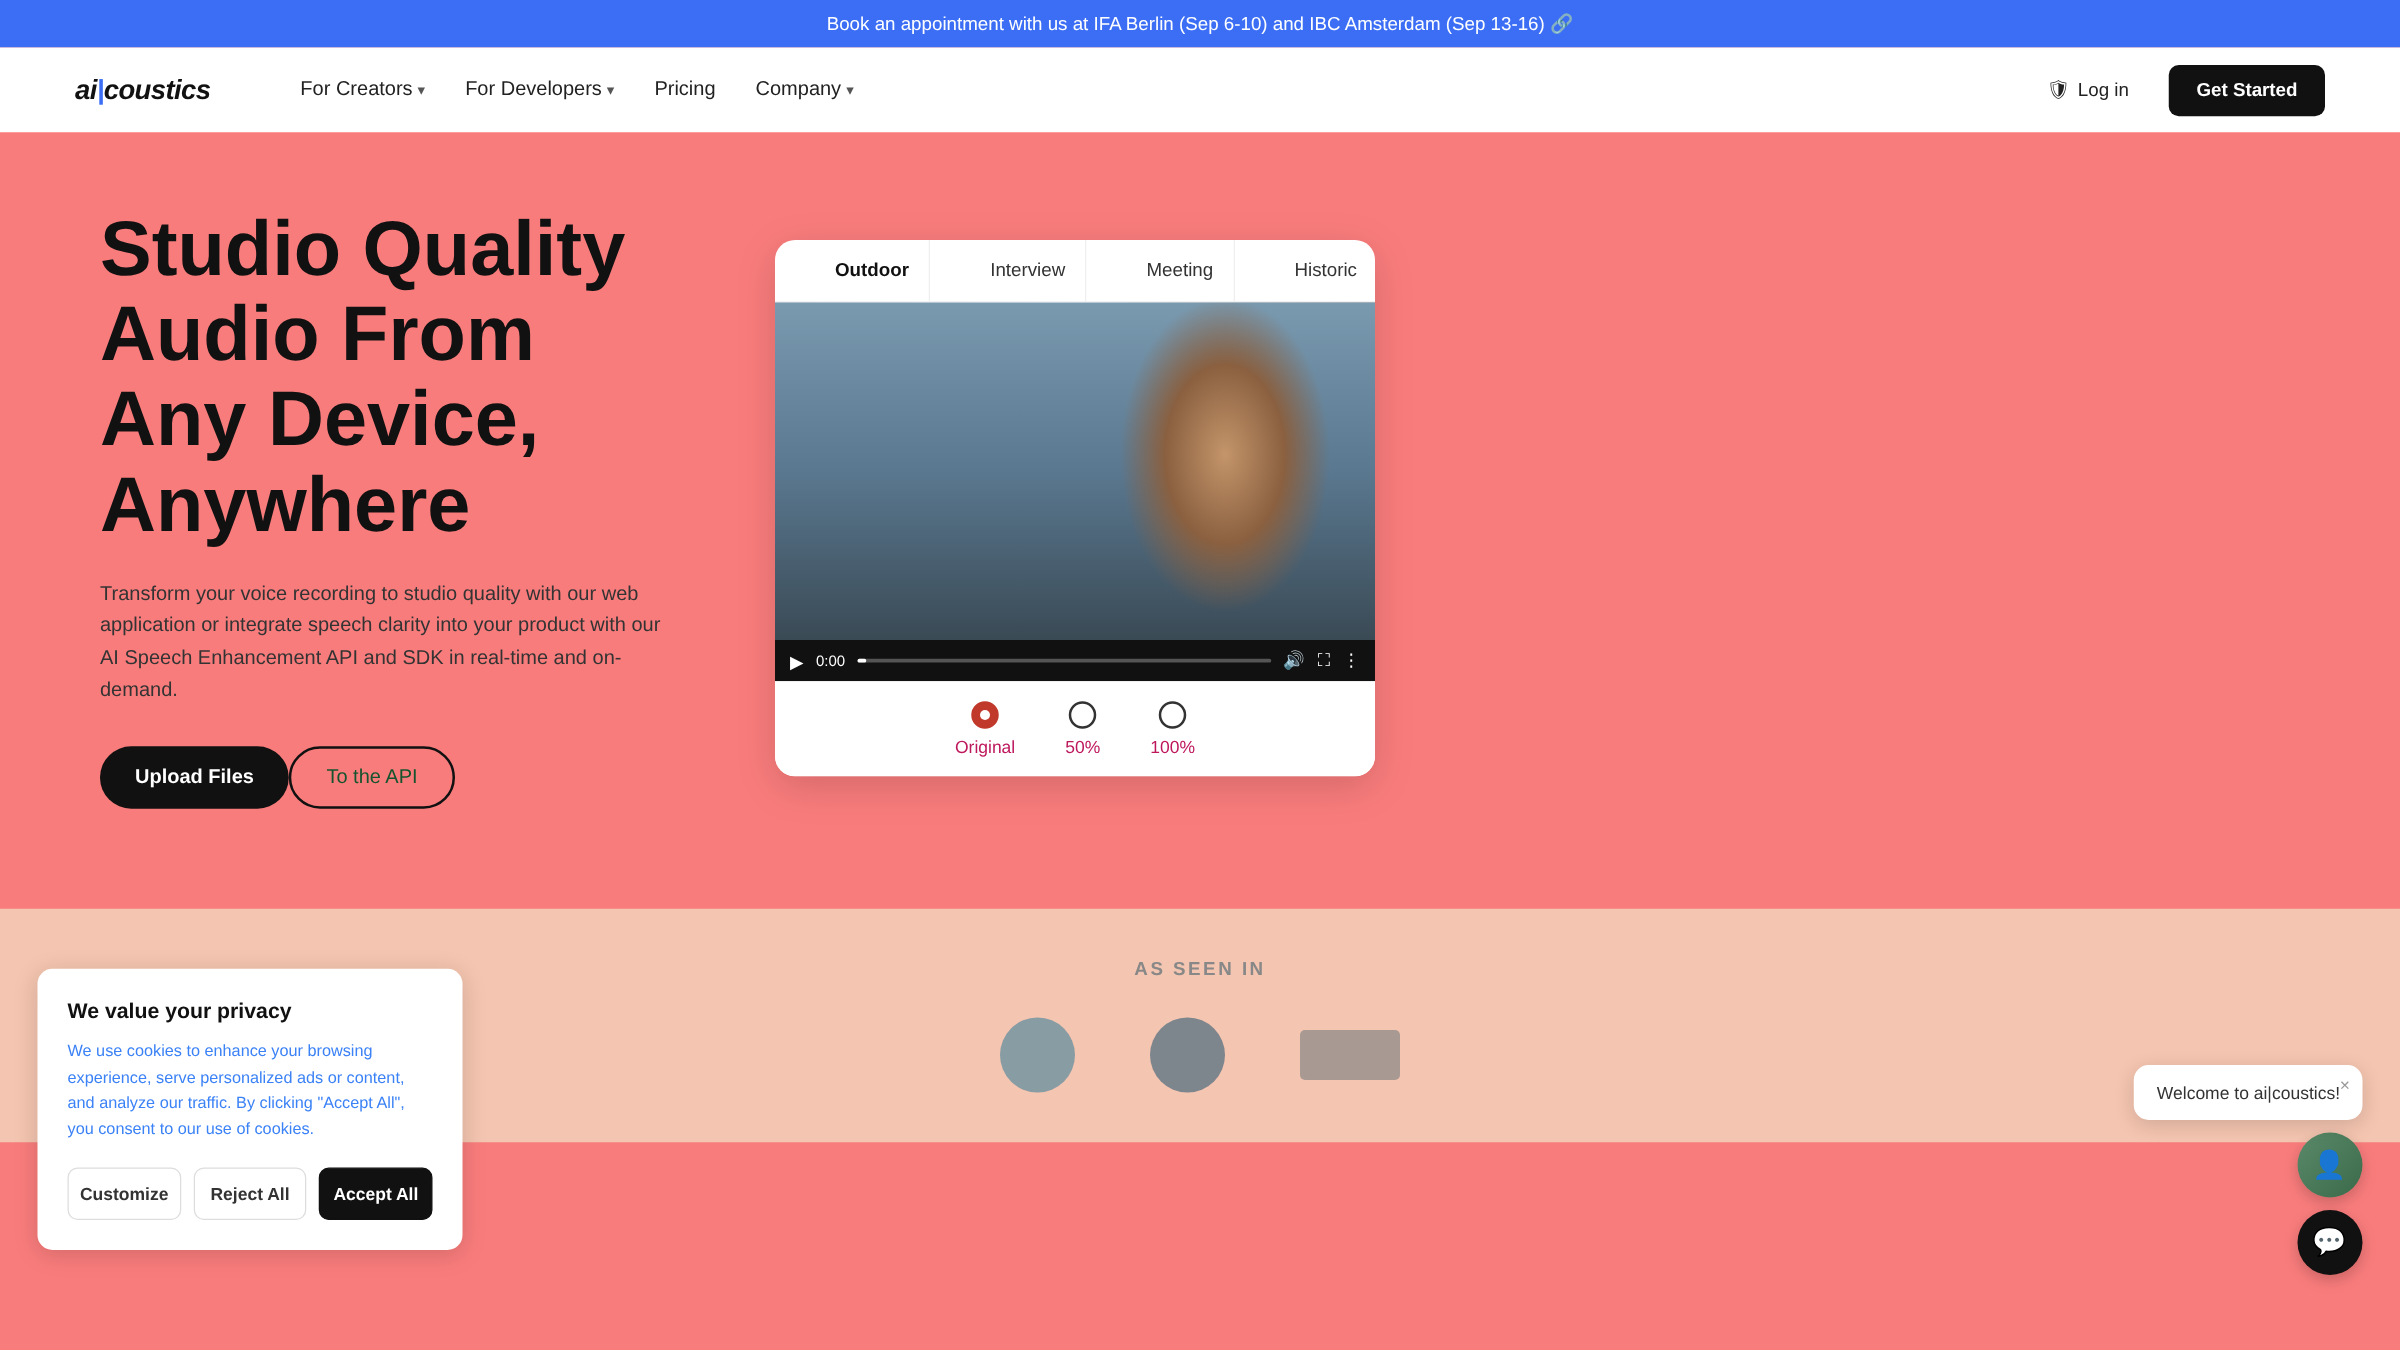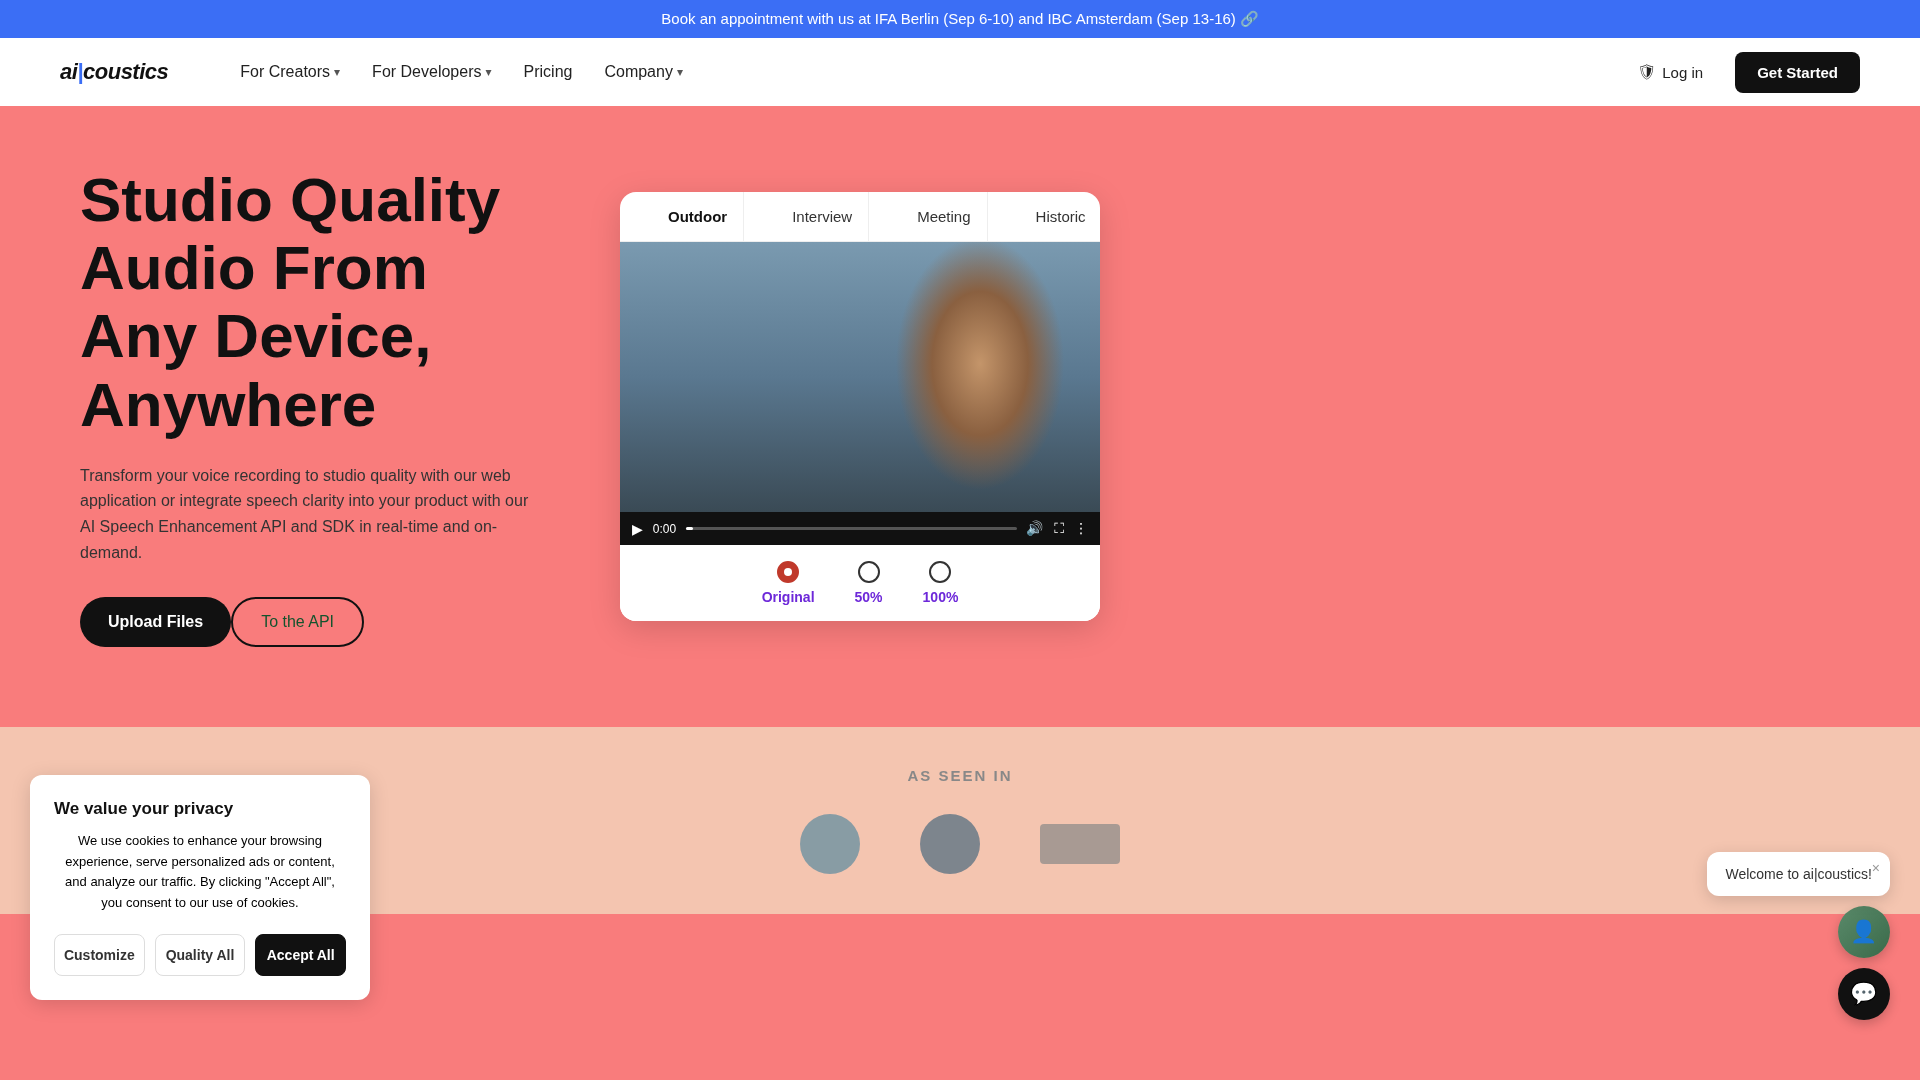--- a/index.html
+++ b/index.html
@@ -239,22 +239,21 @@
     }
     .radio-circle.selected::after {
       content: '';
       width: 8px;
       height: 8px;
       background: white;
       border-radius: 50%;
     }
     .radio-label {
       font-size: 14px;
-      color: #6d28d9;
-      font-weight: bold;
+      color: #be185d;
     }
 
     
     .cookie-banner {
       position: fixed;
       bottom: 80px;
       left: 30px;
       width: 340px;
       background: white;
       border-radius: 12px;
@@ -263,24 +262,23 @@
       z-index: 100;
     }
     .cookie-title {
       font-size: 17px;
       font-weight: 700;
       color: #111;
       margin-bottom: 12px;
     }
     .cookie-text {
       font-size: 13px;
-      color: #000000;
+      color: #3b82f6;
       line-height: 1.6;
       margin-bottom: 20px;
-      text-align: center;
     }
     .cookie-buttons {
       display: flex;
       gap: 10px;
     }
     .btn-cookie {
       flex: 1;
       padding: 12px 8px;
       border-radius: 8px;
       font-size: 14px;
@@ -481,21 +479,21 @@
     <div class="logo-placeholder dark"></div>
     <div class="logo-placeholder light"></div>
   </div>
 </div>
 
 <div class="cookie-banner">
   <div class="cookie-title">We value your privacy</div>
   <div class="cookie-text">We use cookies to enhance your browsing experience, serve personalized ads or content, and analyze our traffic. By clicking "Accept All", you consent to our use of cookies.</div>
   <div class="cookie-buttons">
     <button class="btn-cookie">Customize</button>
-    <button class="btn-cookie">Quality All</button>
+    <button class="btn-cookie">Reject All</button>
     <button class="btn-cookie accept">Accept All</button>
   </div>
 </div>
 
 <div class="chat-widget">
   <div class="chat-bubble">
     <span class="chat-close">×</span>
     <span>Welcome to ai|coustics!</span>
   </div>
   <div class="chat-avatar">

